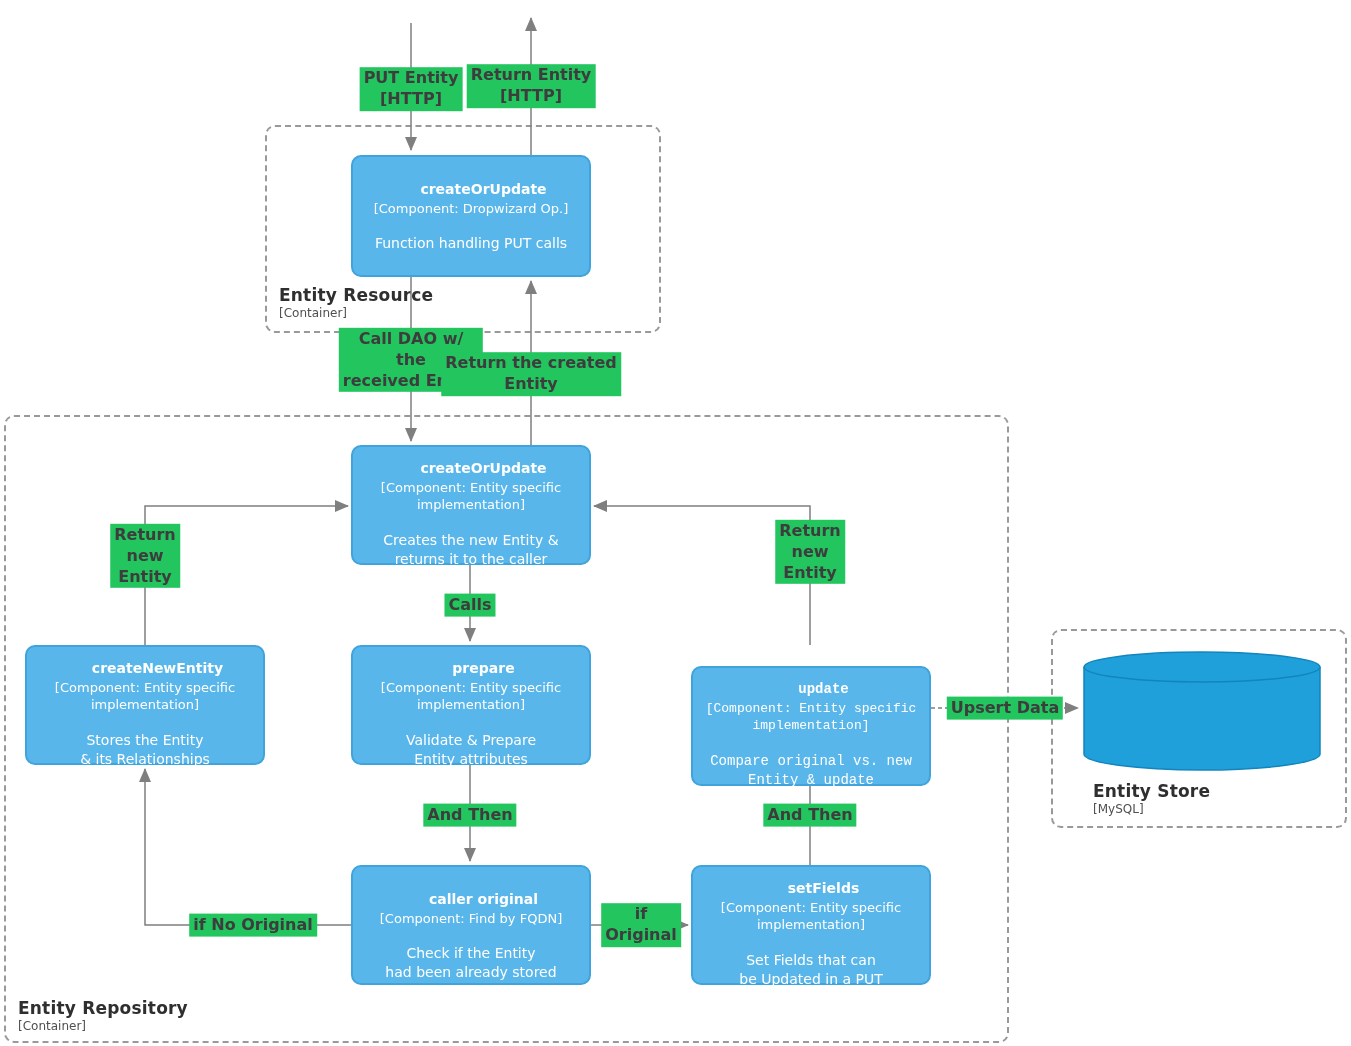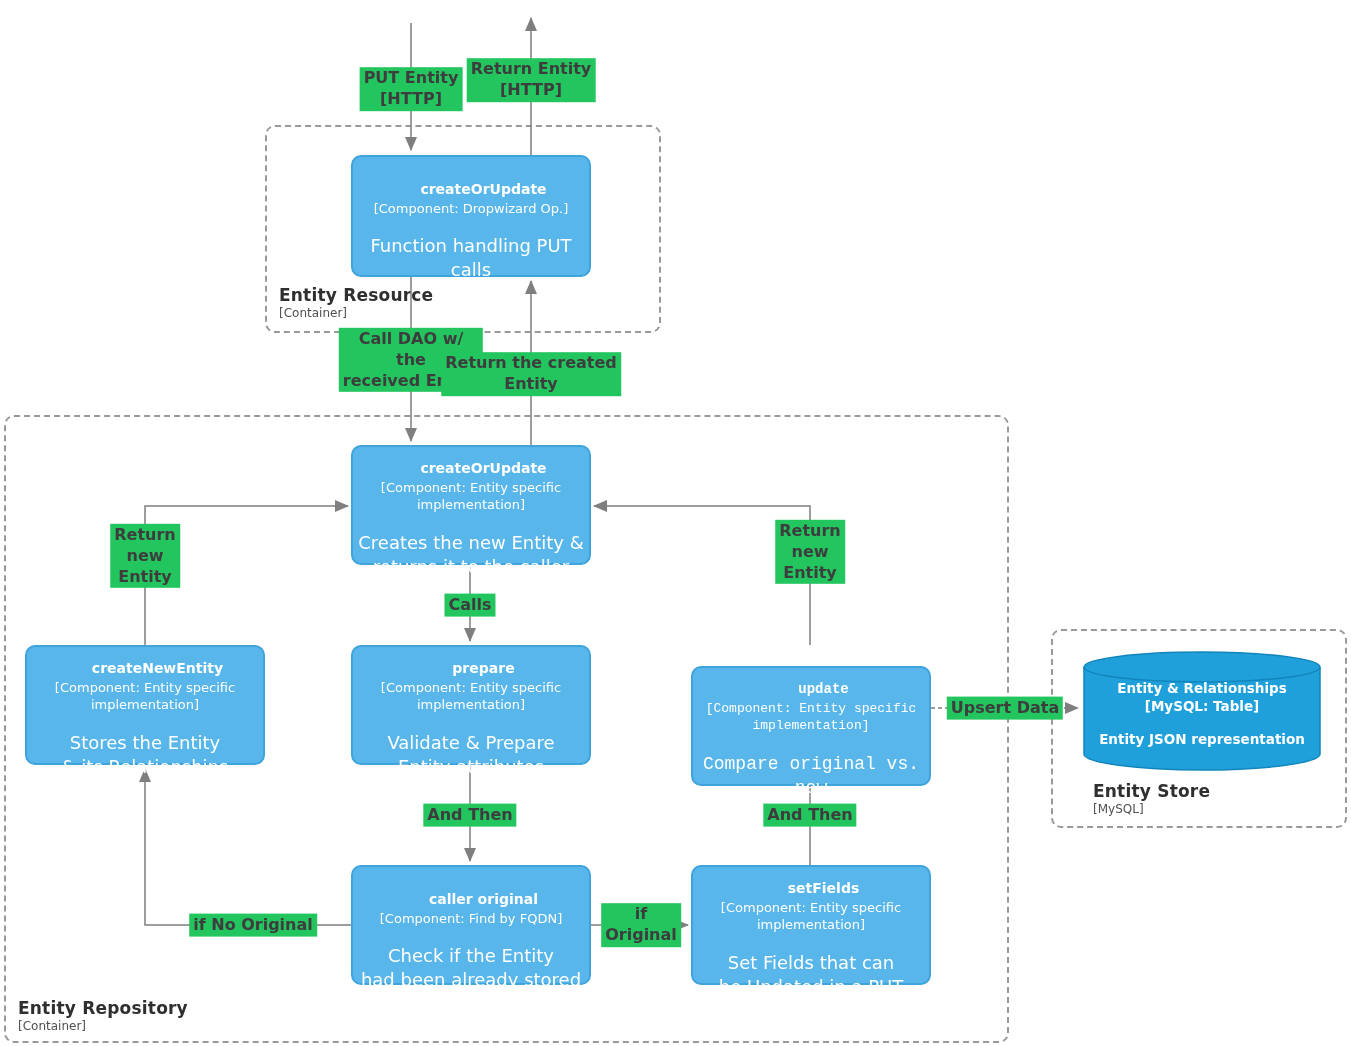--- a/index.html
+++ b/index.html
@@ -46,21 +46,21 @@
     border: 2px solid #3FA3DC;
     border-radius: 10px;
     color: #ffffff;
     text-align: center;
     padding-top: 12px;
     z-index: 3;
   }
   .node.pad-lg { padding-top: 23px; }
   .node-title { font-size: 14px; font-weight: bold; line-height: 1.4; margin-left: 25px; }
   .node-meta  { font-size: 13px; line-height: 1.35; white-space: pre-line; }
-  .node-desc  { font-size: 18px; line-height: 1.35; white-space: pre-line; margin-top: 17px; }
+  .node-desc  { font-size: 14px; line-height: 1.35; white-space: pre-line; margin-top: 17px; }
 
   
   .db {
     position: absolute;
     left: 1082px;
     top: 650px;
     width: 240px;
     height: 122px;
     z-index: 3;
   }
@@ -197,30 +197,25 @@
 implementation]</div>
     <div class="node-desc">Set Fields that can
 be Updated in a PUT</div>
   </div>
 
   <div class="db">
     <svg width="240" height="122" viewBox="0 0 240 122">
       <path d="M2,17 L2,104 A118,16 0 0 0 238,104 L238,17" fill="#1FA0DB" stroke="#1285BC" stroke-width="1.5"></path>
       <ellipse cx="120" cy="17" rx="118" ry="15" fill="#1FA0DB" stroke="#1285BC" stroke-width="1.5"></ellipse>
     </svg>
-    <div class="db-text">
-      <div class="db-title">Entity &amp; Relationships</div>
-      <div class="db-meta">[MySQL: Table]</div>
-      <div class="db-desc">Entity JSON representation</div>
-    </div>
   </div>
 
   <div class="edge-label" style="left:411px; top:89px;">PUT Entity
 [HTTP]</div>
-  <div class="edge-label" style="left:531px; top:80px;">Return Entity
+  <div class="edge-label" style="left:531px; top:86px;">Return Entity
 [HTTP]</div>
   <div class="edge-label" style="left:411px; top:360px;">Call DAO w/
 the
 received Entity</div>
   <div class="edge-label" style="left:531px; top:360px;margin-top:14px;">Return the created
 Entity</div>
   <div class="edge-label" style="left:470px; top:605px;">Calls</div>
   <div class="edge-label" style="left:145px; top:556px;">Return
 new
 Entity</div>

